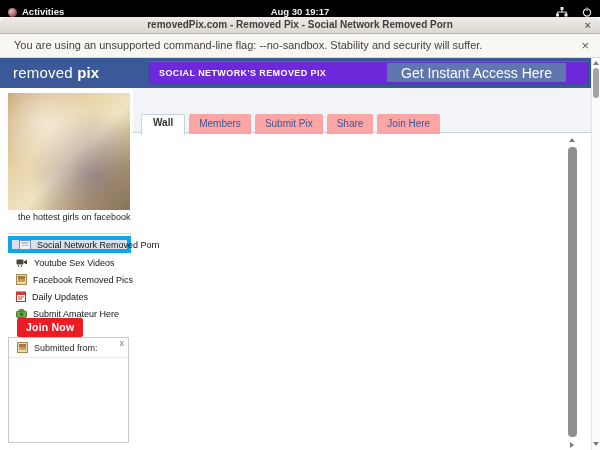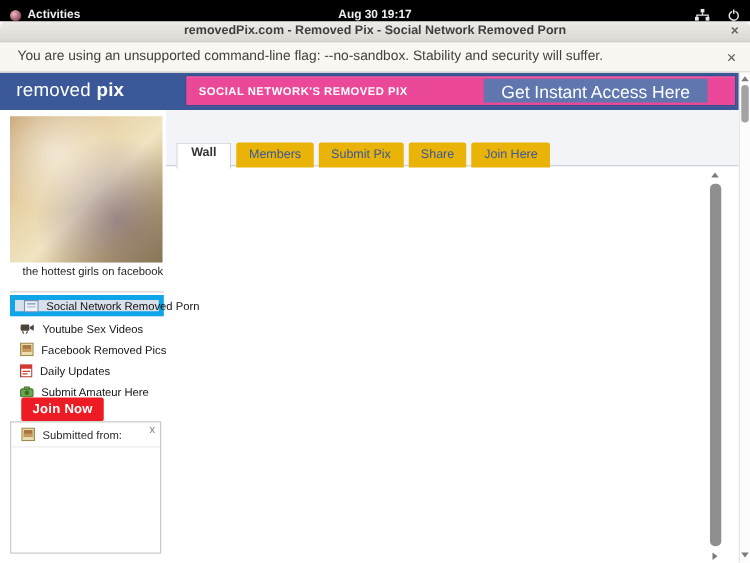--- a/index.html
+++ b/index.html
@@ -23,28 +23,28 @@
 
   
   .infobar { position:absolute; left:0; top:34px; width:600px; height:24px; background:#f9f7f1; border-bottom:1px solid #ddd8cf; z-index:28; }
   .infobar .msg { position:absolute; left:14px; top:0; line-height:23px; font-size:11px; color:#45413c; }
   .infobar .close { position:absolute; right:11px; top:0; line-height:23px; font-size:13px; color:#5c5952; }
 
   
   .siteheader { position:absolute; left:0; top:58px; width:592px; height:30px; background:#3b5998; display:flex; z-index:5; }
   .logo { width:148px; color:#fff; font-size:15px; line-height:30px; padding-left:13px; letter-spacing:.2px; }
   .logo b { font-weight:bold; }
-  .banner-bar { flex:1; margin:2px 3px 3px 0; background:#ec4899; border:1px solid #33508e; position:relative; display:flex; align-items:center; box-shadow:inset 0 1px 0 rgba(255,255,255,.15); }
+  .banner-bar { flex:1; margin:2px 3px 3px 0; background:#6d28d9; border:1px solid #33508e; position:relative; display:flex; align-items:center; box-shadow:inset 0 1px 0 rgba(255,255,255,.15); }
   .banner-text { margin-left:10px; color:#fff; font-size:9px; font-weight:bold; letter-spacing:.4px; }
   .cta { position:absolute; right:22px; top:2px; bottom:2px; background:#5f77ae; color:#fff; font-size:14px; padding:0 14px; display:flex; align-items:center; }
 
   
   .strip { position:absolute; left:133px; top:88px; width:458px; height:45px; background:#f2f4f8; border-bottom:1px solid #ccd2dc; }
   .tabs { position:absolute; left:141px; top:111px; display:flex; align-items:flex-end; gap:4px; height:23px; z-index:6; }
-  .tab { background:#eab308; color:#3b5998; font-size:10px; padding:4px 10px 5px; border-radius:2px 2px 0 0; white-space:nowrap; }
+  .tab { background:#fca5a5; color:#3b5998; font-size:10px; padding:4px 10px 5px; border-radius:2px 2px 0 0; white-space:nowrap; }
   .tab.active { background:#fff; color:#333; font-weight:bold; border:1px solid #ccd2dc; border-bottom:none; padding:2px 11px 7px; margin-bottom:-1px; }
 
   
   .photo { position:absolute; left:8px; top:93px; width:122px; height:117px;
            background:
              radial-gradient(circle at 30% 25%, rgba(255,255,255,.55), rgba(255,255,255,0) 40%),
              radial-gradient(circle at 70% 70%, rgba(90,70,120,.45), rgba(0,0,0,0) 55%),
              linear-gradient(135deg,#caa878 0%,#e8d3a8 35%,#f0e4c2 55%,#b9a26e 80%,#8c7a50 100%);
            }
   .caption { position:absolute; left:18px; top:212px; font-size:9px; color:#1e1e1e; }

